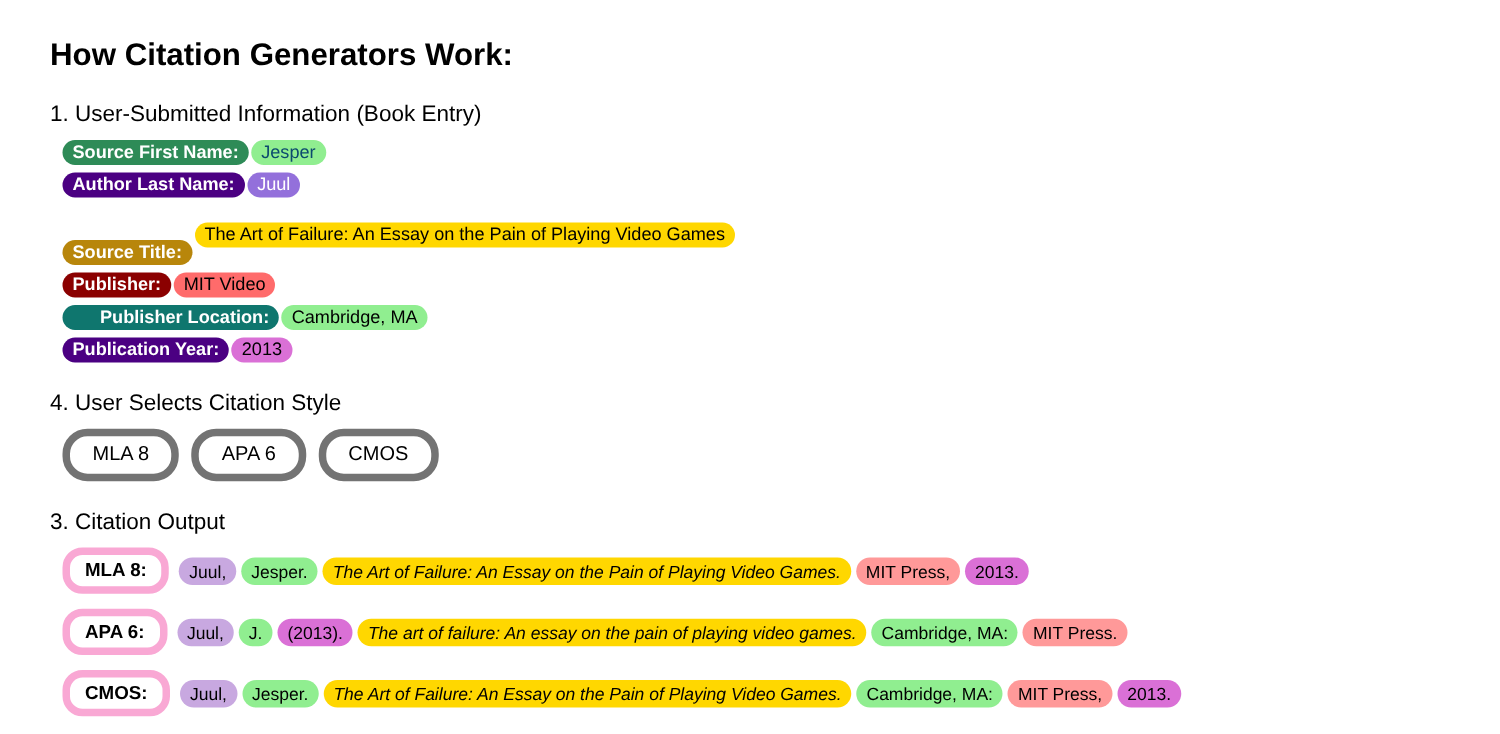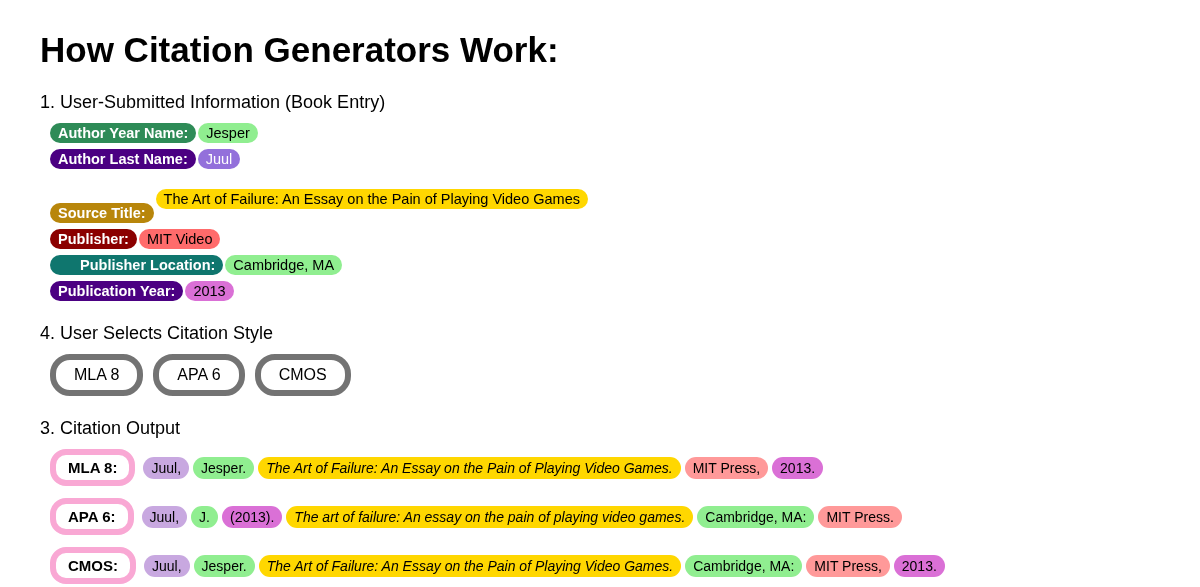--- a/index.html
+++ b/index.html
@@ -4,21 +4,21 @@
   <style>
     * { margin: 0; padding: 0; box-sizing: border-box; }
     body {
       font-family: Arial, sans-serif;
       background: #fff;
       color: #000;
       padding: 30px 40px;
       font-size: 16px;
     }
     h1 {
-      font-size: 35px;
+      font-size: 25px;
       font-weight: bold;
       margin-bottom: 22px;
     }
     .section {
       margin-bottom: 22px;
     }
     .section-heading {
       font-size: 18px;
       margin-bottom: 10px;
     }
@@ -44,21 +44,21 @@
     .field-value {
       display: inline-block;
       padding: 2px 8px;
       border-radius: 12px;
       font-size: 14.5px;
       margin-left: 2px;
     }
 
     
     .label-author-first { background-color: #2e8b57; }
-    .value-author-first { background-color: #90ee90; color: #000000; }
+    .value-author-first { background-color: #90ee90; color: #0c4a6e; }
 
     .label-author-last { background-color: #4b0082; }
     .value-author-last { background-color: #9370db; color: #fff; }
 
     .label-source { background-color: #b8860b; margin-top: 28px; }
     .value-source { background-color: #ffd700; color: #000; }
 
     .label-publisher { background-color: #8b0000; }
     .value-publisher { background-color: #ff6b6b; color: #000; }
 
@@ -135,21 +135,21 @@
 </head>
 <body>
 
 <h1>How Citation Generators Work:</h1>
 
 <div class="section">
   <div class="section-heading">1. User-Submitted Information (Book Entry)</div>
   <div class="fields">
 
     <div class="field-row">
-      <span class="field-label label-author-first">Author Year Name:</span>
+      <span class="field-label label-author-first">Source First Name:</span>
       <span class="field-value value-author-first">Jesper</span>
     </div>
 
     <div class="field-row">
       <span class="field-label label-author-last">Author Last Name:</span>
       <span class="field-value value-author-last">Juul</span>
     </div>
 
     <div class="field-row">
       <span class="field-label label-source">Source Title:</span>

